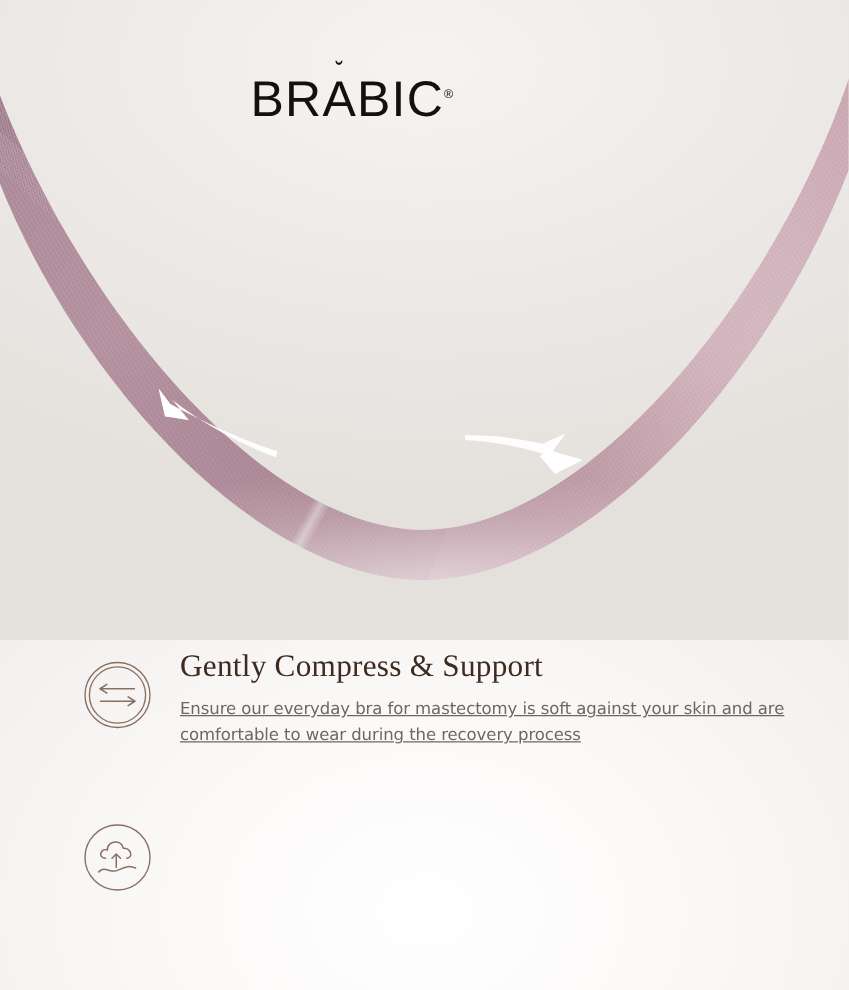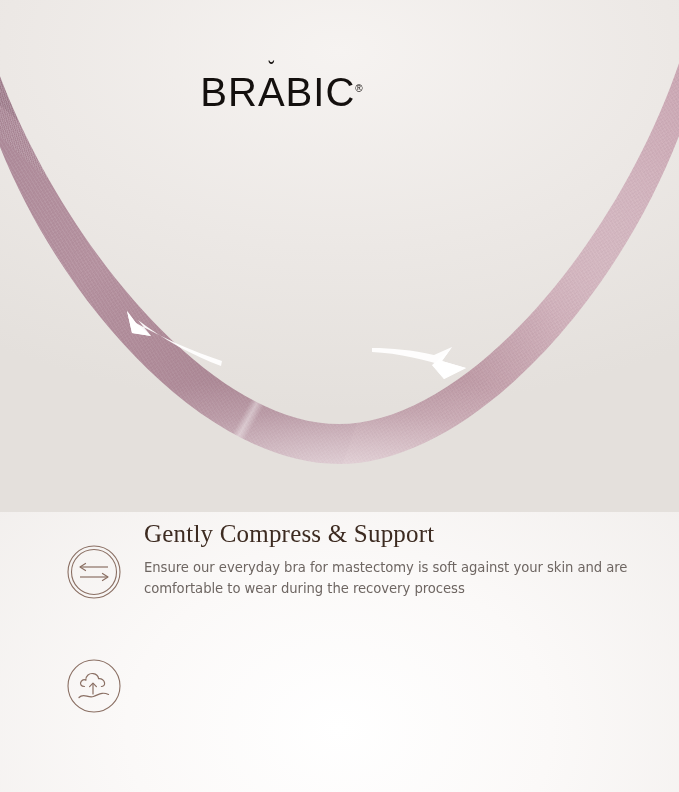--- a/index.html
+++ b/index.html
@@ -148,21 +148,21 @@
     position: absolute;
     left: 0; top: 0;
     width: 695px; height: 520px;
     background: linear-gradient(119deg, rgba(255,255,255,0) 49.2%, rgba(255,255,255,.40) 50%, rgba(255,255,255,0) 50.9%);
   }
 
   
   .logo {
     position: absolute;
     left: 0;
-    top: 72px;
+    top: 60px;
     width: 563px;
     text-align: center;
     z-index: 6;
   }
   .logo-word {
     display: inline-block;
     font-family: "Liberation Sans", sans-serif;
     font-size: 40px;
     font-weight: 400;
     letter-spacing: 1px;
@@ -205,21 +205,21 @@
     left: 0;
     top: 520px;
     width: 679px;
     padding: 0 46px 0 66px;
     box-sizing: border-box;
     z-index: 6;
   }
 
   .feature {
     display: flex;
-    align-items: flex-end;
+    align-items: flex-start;
     gap: 22px;
   }
   .feature + .feature { margin-top: 50px; }
 
   .feature-icon {
     flex: 0 0 auto;
     width: 56px;
     height: 56px;
     margin-top: 8px;
   }
@@ -237,20 +237,21 @@
   }
 
   .feature-desc {
     font-family: "DejaVu Sans", sans-serif;
     font-size: 13.2px;
     font-weight: 400;
     color: #6e6662;
     line-height: 1.62;
     margin: 0;
     letter-spacing: -.05px;
+    text-decoration: underline;
   }
 </style>
 </head>
 <body>
 
 <div class="poster">
 
   <div class="hero">
     <div class="hero-bg"></div>
 

